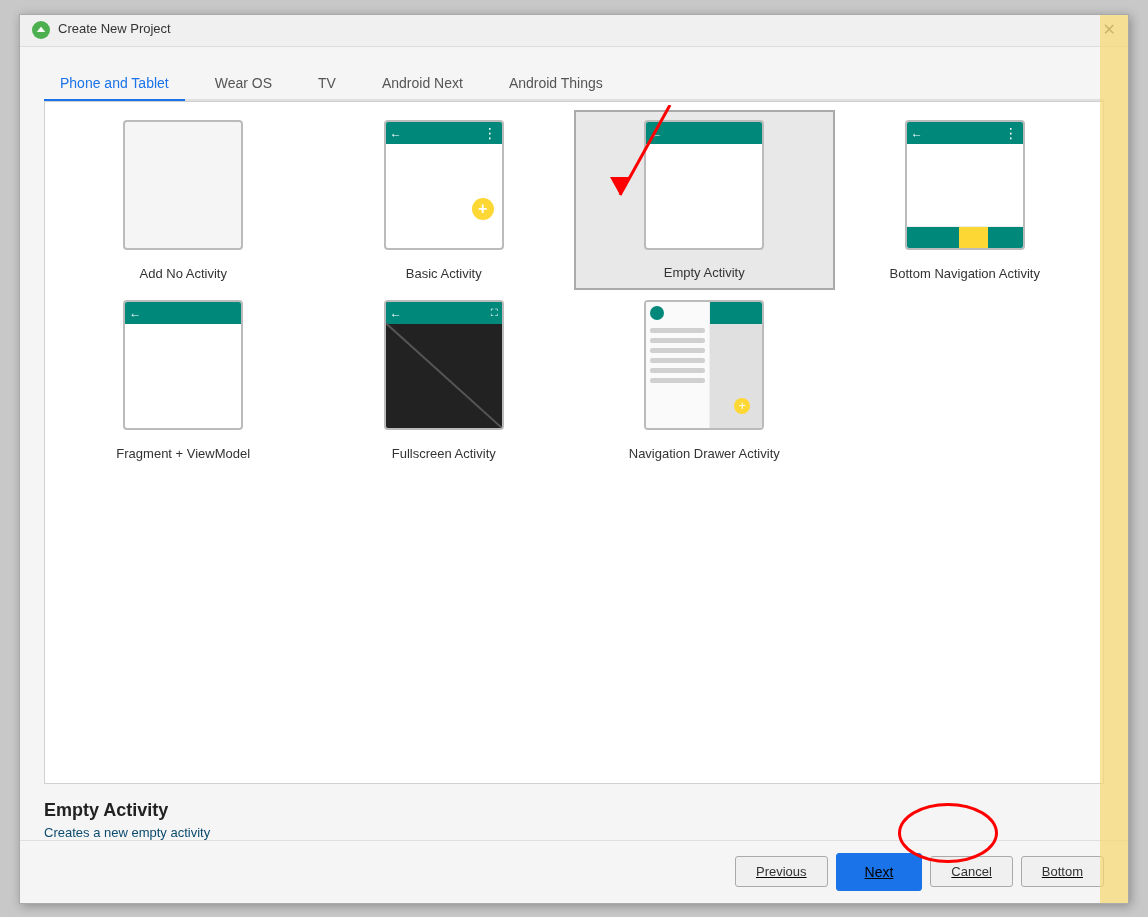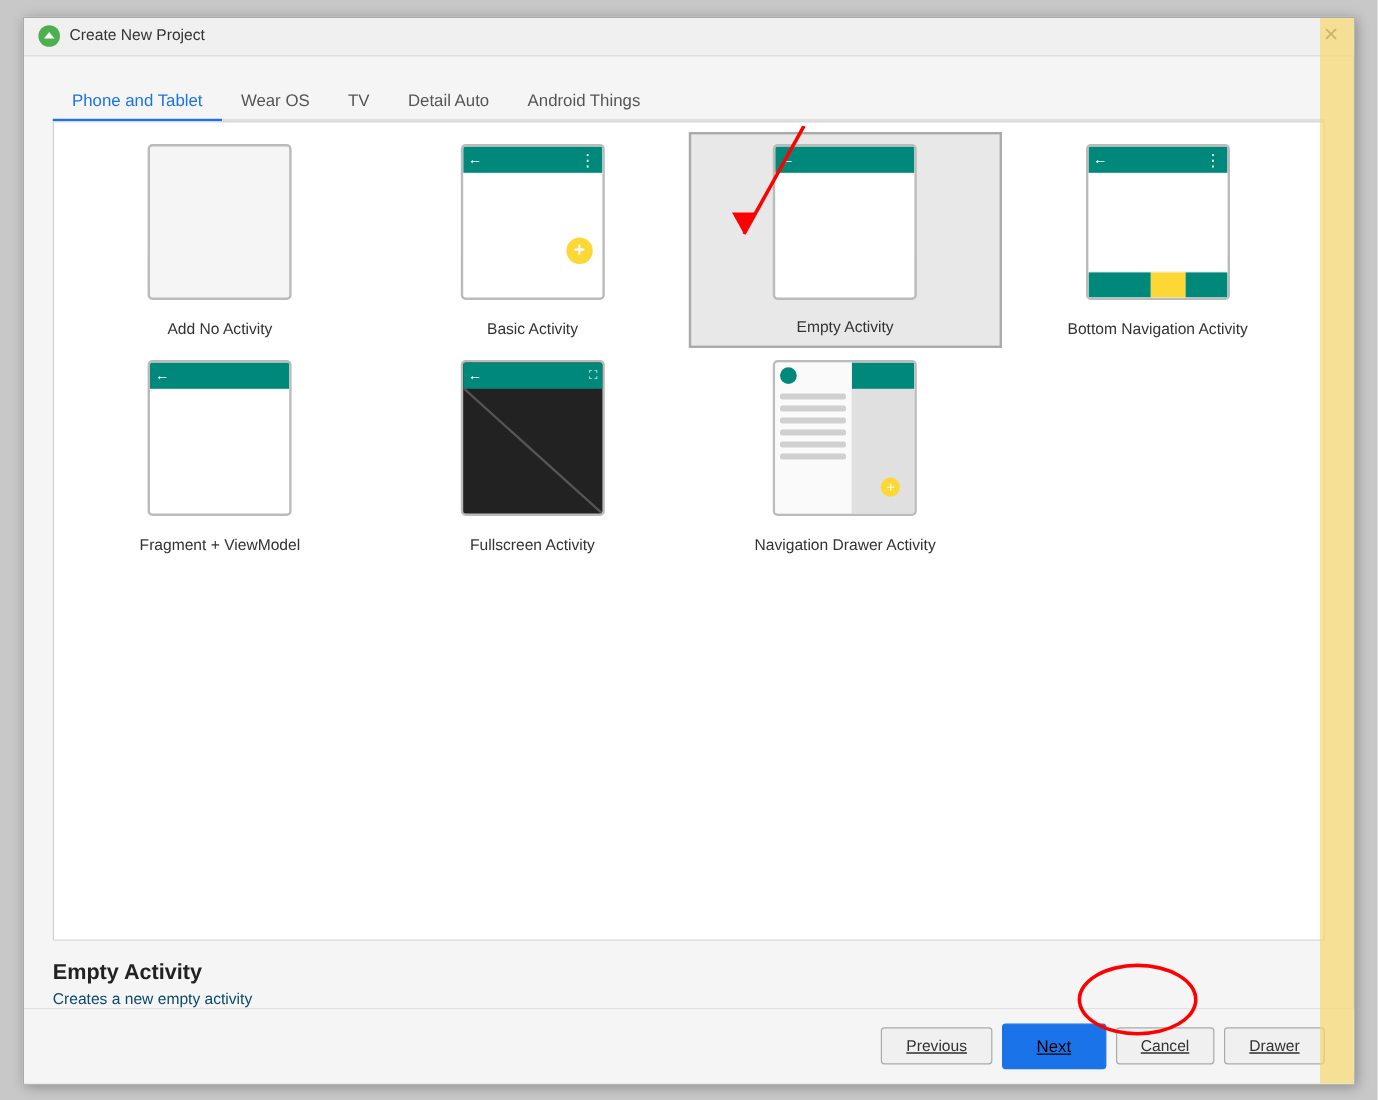--- a/index.html
+++ b/index.html
@@ -70,21 +70,21 @@
     .page-title {
       font-size: 26px;
       font-weight: 400;
       color: #222;
       margin-bottom: 18px;
     }
     .tabs {
       display: flex;
       border-bottom: 2px solid #e0e0e0;
       margin-bottom: 0;
-      gap: 0;
+      gap: 14px;
     }
     .tab {
       padding: 8px 16px;
       font-size: 14px;
       color: #555;
       cursor: pointer;
       border-bottom: 2px solid transparent;
       margin-bottom: -2px;
       white-space: nowrap;
     }
@@ -466,21 +466,21 @@
     </div>
     <button class="title-bar-close">✕</button>
   </div>
 
   <div class="dialog-body">
 
     <div class="tabs">
       <div class="tab active">Phone and Tablet</div>
       <div class="tab">Wear OS</div>
       <div class="tab">TV</div>
-      <div class="tab">Detail Auto</div>
+      <div class="tab">Android Next</div>
       <div class="tab">Android Things</div>
     </div>
 
     <div class="grid-area">
       <div class="grid">
 
         <div class="grid-item">
           <div class="card-preview">
             <div class="no-activity-mock"></div>
           </div>
@@ -582,21 +582,21 @@
 
   <div class="info-section">
     <div class="info-title">Empty Activity</div>
     <div class="info-desc">Creates a new empty activity</div>
   </div>
 
   <div class="footer">
     <button class="btn">Previous</button>
     <button class="btn btn-primary">Next</button>
     <button class="btn">Cancel</button>
-    <button class="btn">Drawer</button>
+    <button class="btn">Bottom</button>
   </div>
 
   <svg class="arrow-annotation" width="80" height="120" viewBox="0 0 80 120">
     <line x1="60" y1="0" x2="10" y2="90" stroke="red" stroke-width="3"></line>
     <polygon points="10,90 0,72 20,72" fill="red"></polygon>
   </svg>
 
   <div class="circle-annotation"></div>
 
   <div class="right-strip"></div>

